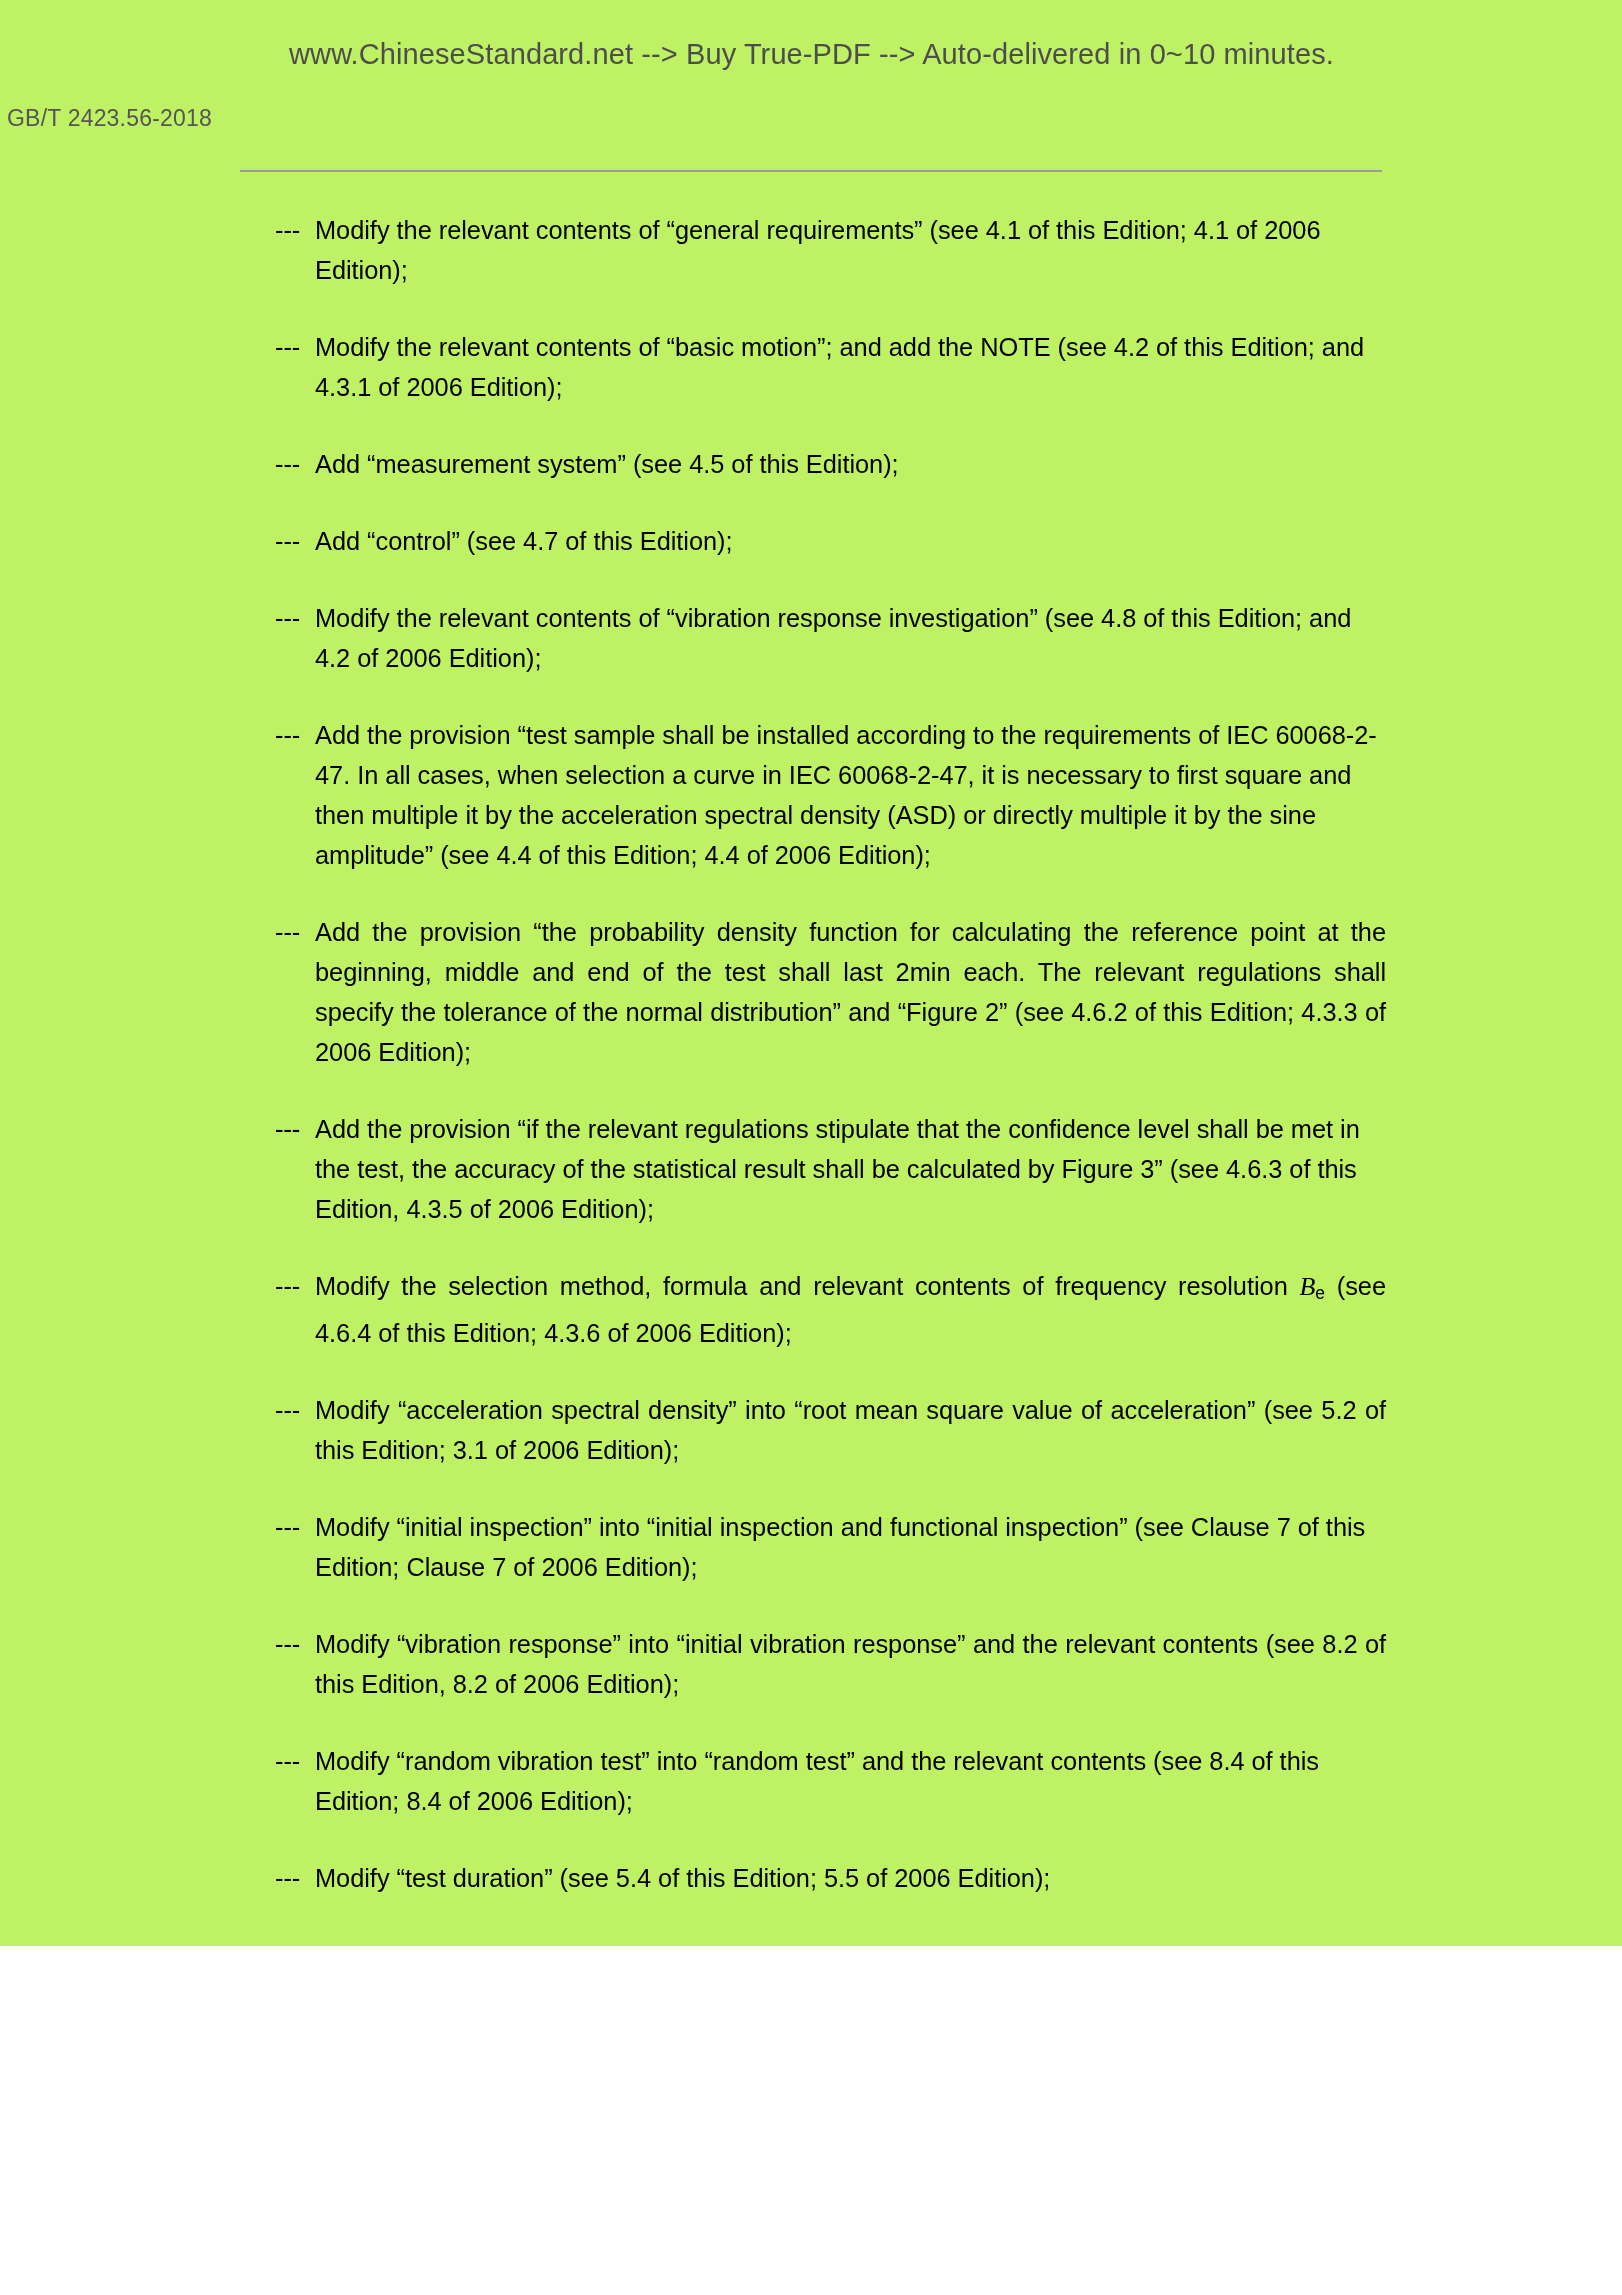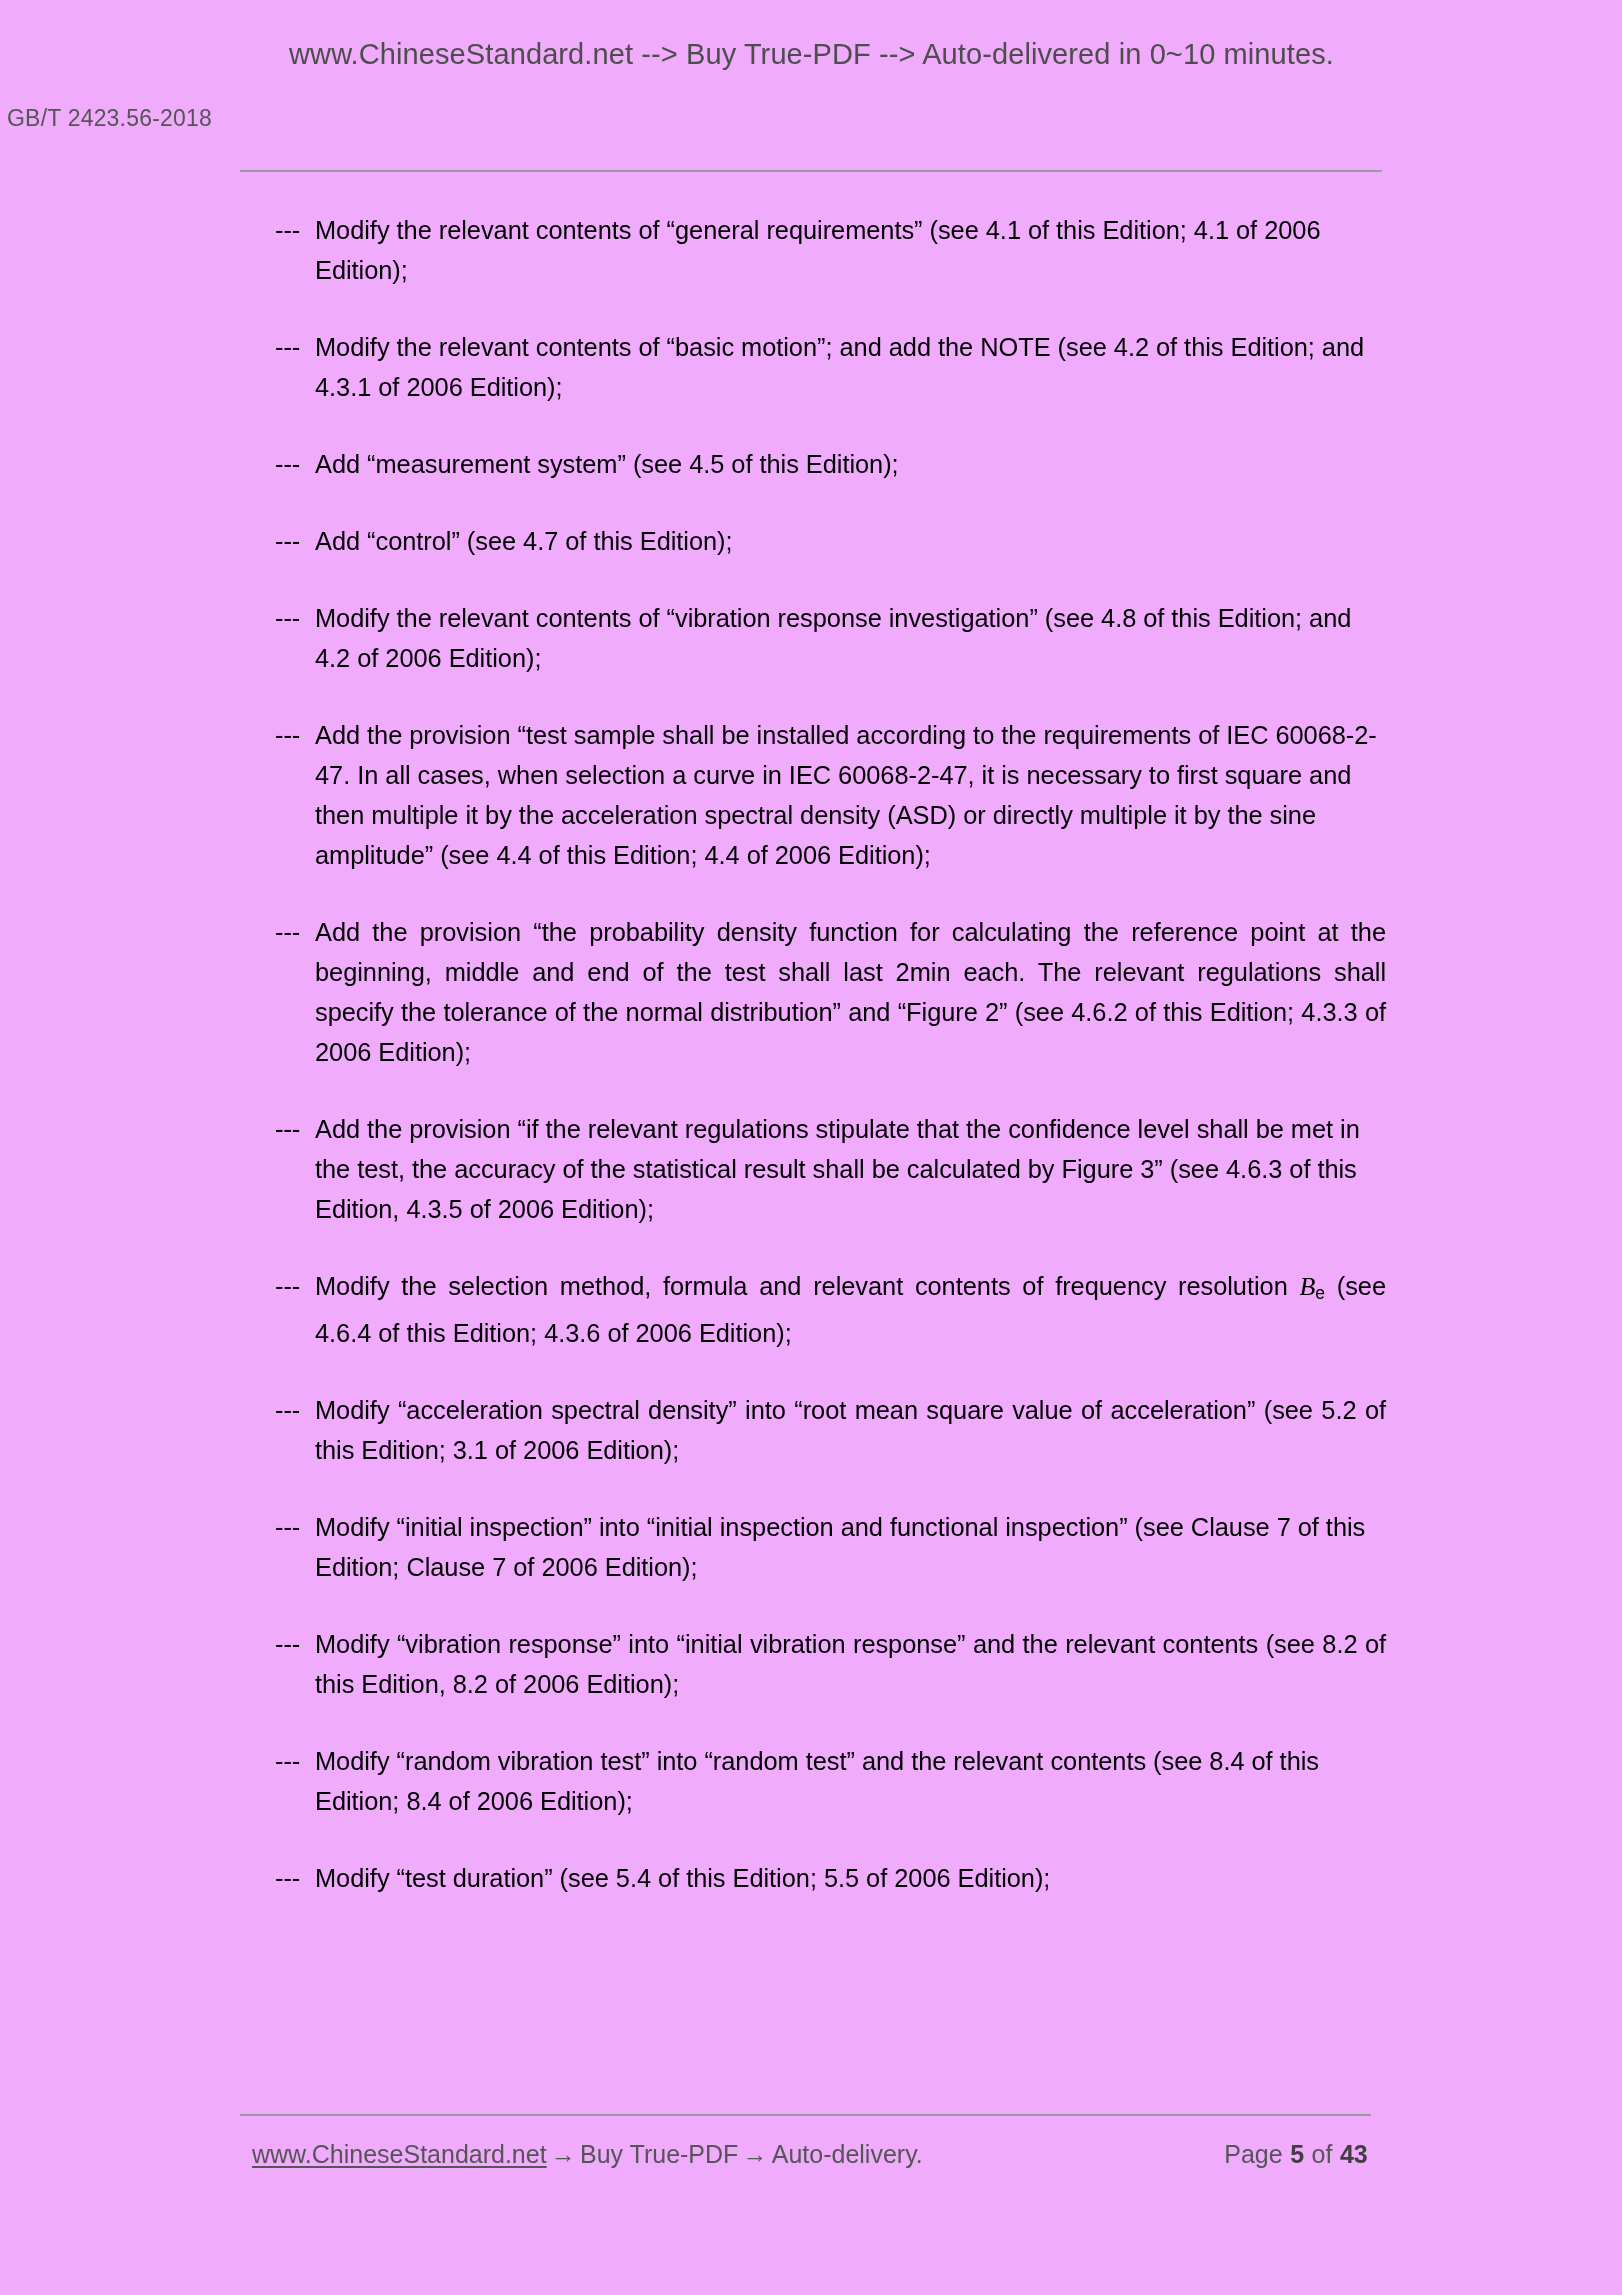--- a/index.html
+++ b/index.html
@@ -11,22 +11,22 @@
     width: 1623px;
     height: 2295px;
     font-family: "Liberation Sans", sans-serif;
     color: #000000;
     -webkit-font-smoothing: antialiased;
   }
 
   .page {
     position: relative;
     width: 1623px;
-    height: 2295px;
-    background: #f0abfc;
+    height: 1946px;
+    background: #bef264;
     overflow: hidden;
   }
 
   
   .top-banner {
     position: absolute;
     left: 0;
     top: 38px;
     width: 1623px;
     text-align: center;

